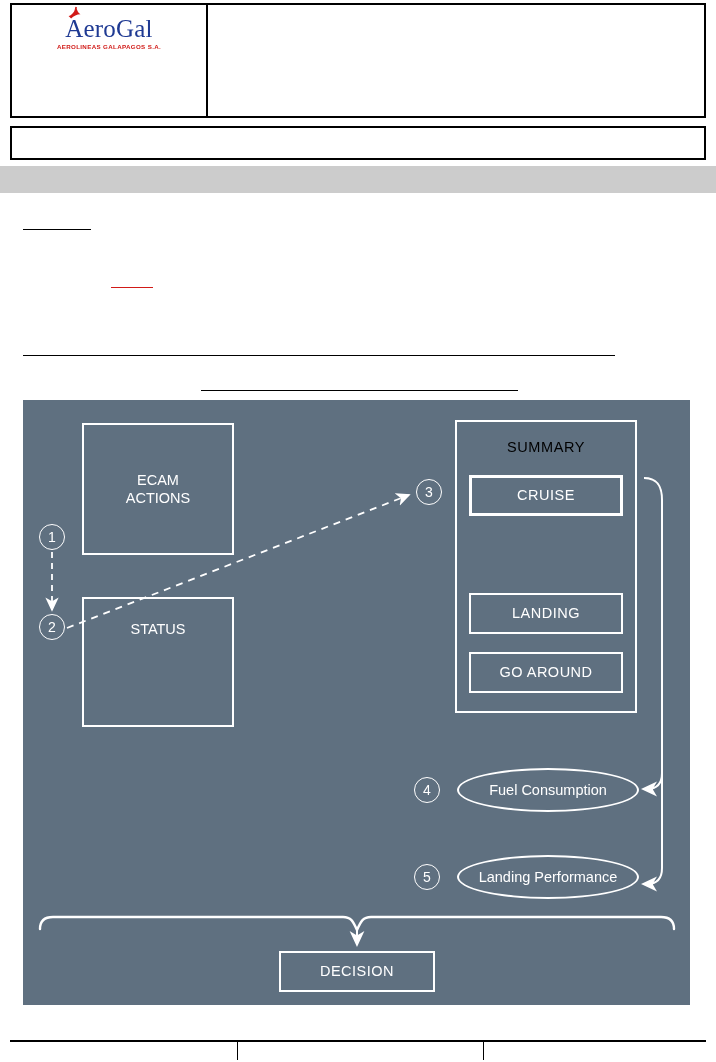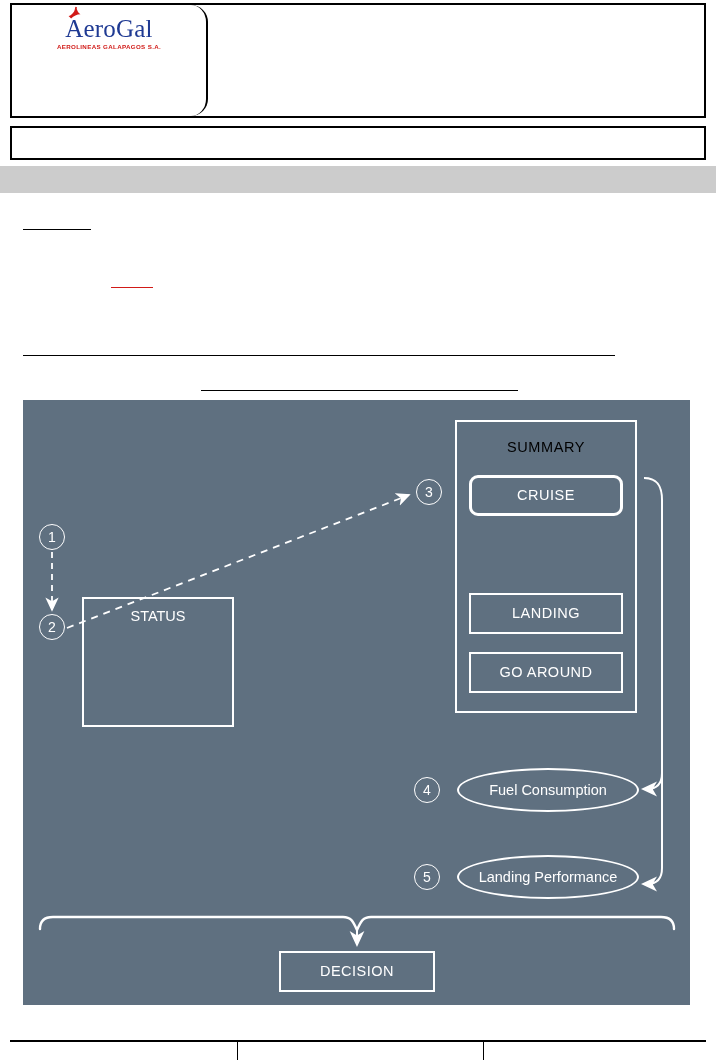--- a/index.html
+++ b/index.html
@@ -9,21 +9,21 @@
   }
 
   
   .hdr-table{
     position:absolute;left:10px;top:3px;width:696px;height:115px;
     border:2px solid #000;box-sizing:border-box;background:#fff;
   }
   .hdr-cell-logo{
     position:absolute;left:0;top:0;width:196px;height:100%;
     border-right:2px solid #000;box-sizing:border-box;
-    display:flex;align-items:flex-start;justify-content:center;border-radius:17px;
+    display:flex;align-items:flex-start;justify-content:center;
   }
   .hdr-cell-title{
     position:absolute;left:198px;top:0;right:0;height:100%;
   }
 
   
   .logo-wrap{
     position:relative;width:146px;height:46px;margin-top:5px;
     display:flex;flex-direction:column;align-items:center;justify-content:center;
   }
@@ -61,24 +61,24 @@
   
   .diagram{
     position:absolute;left:23px;top:400px;width:667px;height:605px;
     background:#5F7080;
   }
   .d-box{
     position:absolute;border:2px solid #FFFFFF;box-sizing:border-box;
     color:#FFFFFF;display:flex;align-items:center;justify-content:center;
     text-align:center;line-height:1.25;
   }
-  .d-box.thick{border-width:3px;border-radius:9px;}
+  .d-box.thick{border-width:3px;}
   .box-ecam{left:59px;top:23px;width:152px;height:132px;font-size:14.5px;}
   .box-status{left:59px;top:197px;width:152px;height:130px;font-size:14.5px;
-              align-items:flex-start;padding-top:8px;}
+              align-items:flex-start;padding-top:21px;}
   .box-summary-outer{left:432px;top:20px;width:182px;height:293px;}
   .summary-title{
     position:absolute;left:432px;top:39px;width:182px;
     text-align:center;color:#000000;font-size:14.5px;letter-spacing:.6px;
   }
   .box-cruise{left:446px;top:75px;width:154px;height:41px;font-size:14.5px;letter-spacing:.5px;}
   .box-approach{left:446px;top:134px;width:154px;height:41px;font-size:14.5px;letter-spacing:.5px;}
   .box-landing{left:446px;top:193px;width:154px;height:41px;font-size:14.5px;letter-spacing:.5px;}
   .box-goaround{left:446px;top:252px;width:154px;height:41px;font-size:14.5px;letter-spacing:.5px;}
   .box-decision{left:256px;top:551px;width:156px;height:41px;font-size:14.5px;letter-spacing:.5px;}
@@ -148,20 +148,26 @@
     <path d="M621 78 C 637 78 639 90 639 100 L 639 373 C 639 383 634 389 624 389" stroke="#ffffff" stroke-width="2" fill="none"></path>
     <path d="M639 373 L 639 468 C 639 478 634 484 624 484" stroke="#ffffff" stroke-width="2" fill="none"></path>
     <path d="M630 389 L 620 389" stroke="#ffffff" stroke-width="2" fill="none" marker-end="url(#ah)"></path>
     <path d="M630 484 L 620 484" stroke="#ffffff" stroke-width="2" fill="none" marker-end="url(#ah)"></path>
 
     <path d="M17 529 C 17 521 22 517 30 517 L 320 517 C 328 517 330 521 334 530
              C 338 521 340 517 348 517 L 638 517 C 646 517 651 521 651 529" stroke="#ffffff" stroke-width="2.4" fill="none" stroke-linecap="round"></path>
     <path d="M334 530 L 334 545" stroke="#ffffff" stroke-width="2" fill="none" marker-end="url(#ah)"></path>
   </svg>
 
+  <div class="d-box box-ecam">
+    <div>
+      <div>ECAM</div>
+      <div>ACTIONS</div>
+    </div>
+  </div>
 
   <div class="d-box box-status">STATUS</div>
 
   <div class="d-box box-summary-outer"></div>
   <div class="summary-title">SUMMARY</div>
 
   <div class="d-box thick box-cruise">CRUISE</div>
   <div class="d-box box-goaround">GO AROUND</div>
   <div class="d-box box-landing">LANDING</div>
 

